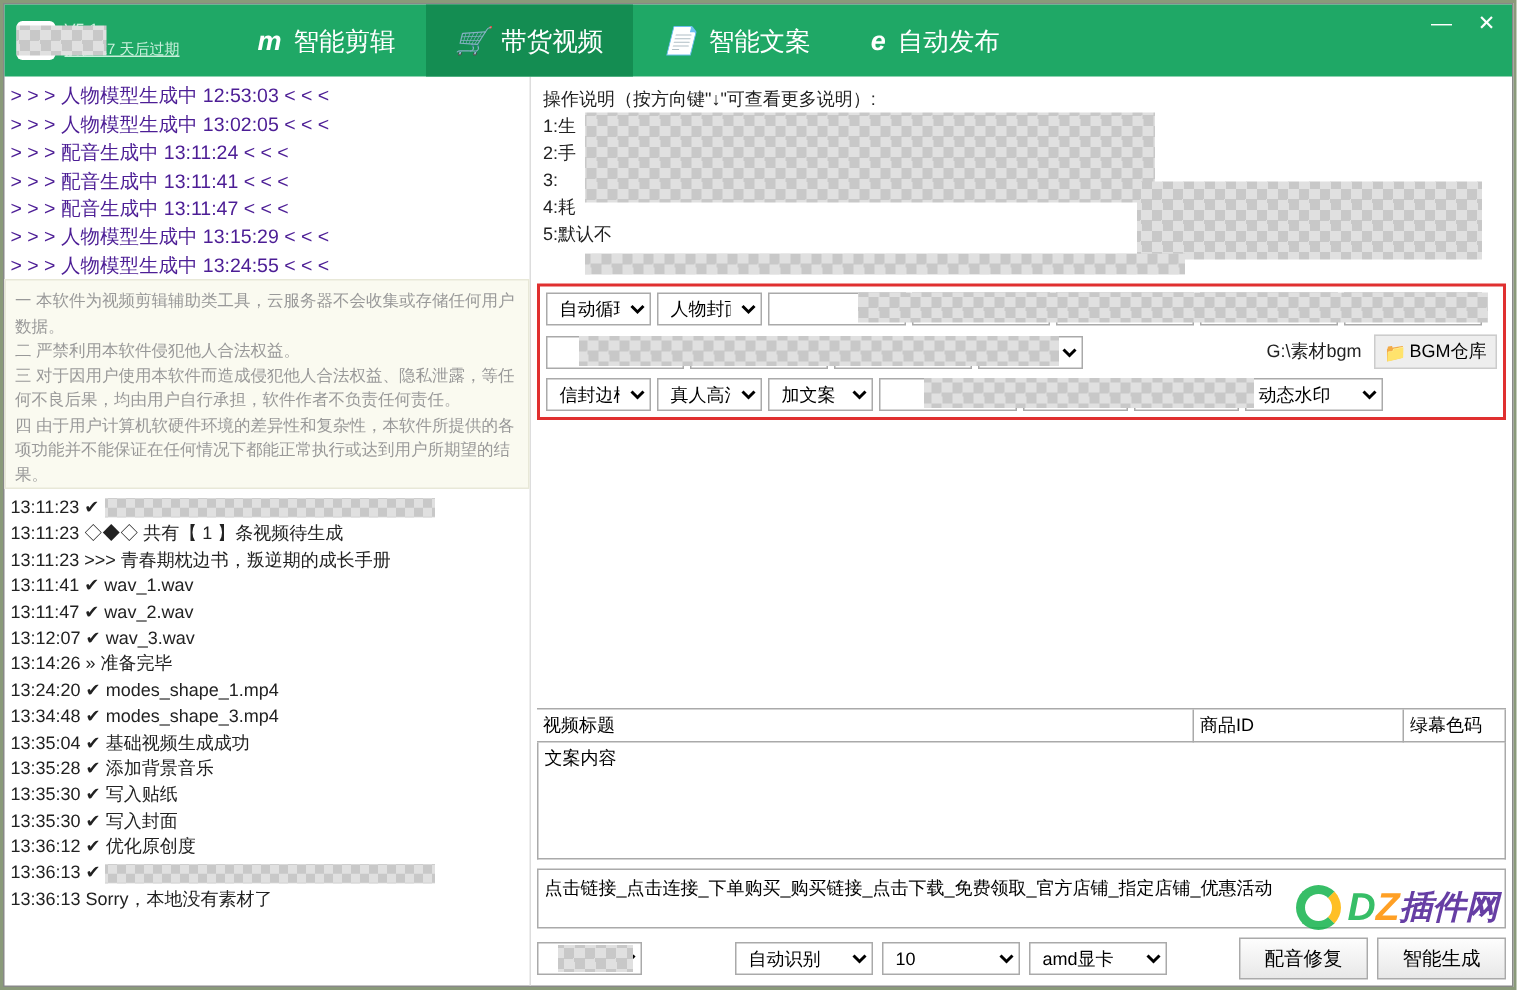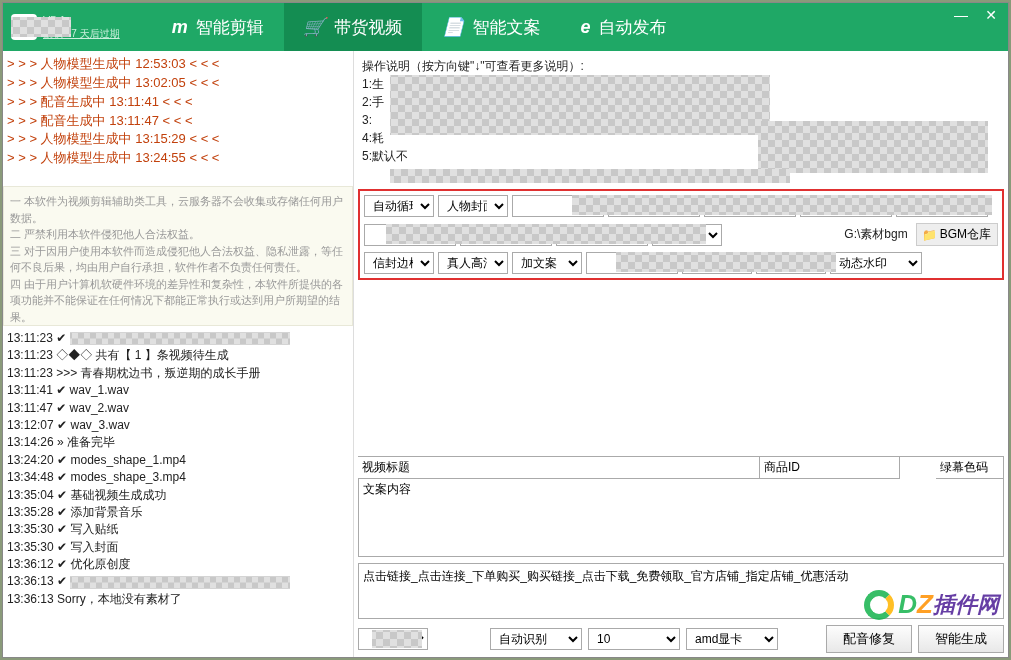--- a/index.html
+++ b/index.html
@@ -11,43 +11,43 @@
     .version-auth { font-size: 10px; text-decoration: underline;}
     .tabs { display: flex; gap: 0; height: 100%; }
     .tab { display: flex; align-items: center; padding: 0 20px; color: #fff; font-size: 17px; gap: 8px; cursor: pointer; }
     .tab.active { background: #148d52; }
     .tab-icon { font-size: 18px; font-style: italic; font-weight: bold;}
     .wincontrols { position: absolute; right: 8px; top: 4px; display: flex; gap: 12px; }
     .winbtn { color: #fff; font-size: 14px; cursor: pointer; width: 18px; text-align: center;}
     .body { display: flex; flex: 1; min-height: 0; }
     .left { width: 351px; display: flex; flex-direction: column; border-right: 1px solid #ddd; }
     .status-log { flex: 0 0 auto; height: 135px; overflow: hidden; padding: 4px; font-size: 13px; }
-    .status-log div { color: #c2410c; line-height: 1.45; }
+    .status-log div { color: #4c1d95; line-height: 1.45; }
     .license { background: #fafaf0; border: 1px solid #e8e8d8; padding: 6px; font-size: 11px; color: #999; line-height: 1.5; height: 140px; overflow: hidden;}
     .tasklog { flex: 1; overflow: hidden; padding: 4px; font-size: 12px; line-height: 1.45; }
     .tasklog div { white-space: nowrap; overflow: hidden; text-overflow: ellipsis; color: #222;}
     .right { flex: 1; display: flex; flex-direction: column; padding: 4px; }
     .instructions { font-size: 12px; line-height: 1.5; padding: 2px 4px; color: #222; height: 130px; position: relative; }
     .mosaic { position: absolute; background: repeating-conic-gradient(#e0e0e0 0% 25%, #c8c8c8 0% 50%) 50% / 14px 14px; }
     .redbox { border: 2px solid #e03030; padding: 4px; display: flex; flex-direction: column; gap: 6px; margin-top: 4px;}
     .row { display: flex; gap: 4px; align-items: center; }
     select { font-size: 12px; padding: 2px 4px; border: 1px solid #aaa; background: #fff; height: 22px;}
     .sm { width: 70px; }
     .md { width: 92px; }
     .spacer { flex: 1; }
     .bgm-path { font-size: 12px; color: #222; padding-right: 4px;}
     .bgm-btn { background: #eee; padding: 2px 6px; border: 1px solid #ccc; font-size: 12px; display: flex; align-items: center; gap: 2px; cursor: pointer;}
     .midspace { flex: 1; }
     .inputrow { display: flex; border-top: 1px solid #aaa; }
     .inputcell { border-right: 1px solid #aaa; border-bottom: 1px solid #aaa; padding: 2px 4px; font-size: 12px; height: 22px; display: flex; align-items: center;}
     .title-cell { flex: 1; }
     .pid-cell { width: 140px; }
-    .color-cell { width: 68px; margin-left: 36px; }
+    .color-cell { width: 68px; }
     .content-area { border: 1px solid #aaa; border-top: none; height: 78px; padding: 2px 4px; font-size: 12px; }
-    .links-area { border: 1px solid #aaa; margin-top: 6px; height: 56px; padding: 4px; font-size: 12px;}
+    .links-area { border: 1px solid #aaa; margin-top: 6px; height: 40px; padding: 4px; font-size: 12px;}
     .bottom-row { display: flex; gap: 6px; align-items: center; padding-top: 6px; }
     .btn { background: linear-gradient(#fdfdfd,#e8e8e8); border: 1px solid #aaa; padding: 4px 16px; font-size: 13px; cursor: pointer; }
     .watermark { position: absolute; right: 12px; bottom: 40px; font-size: 26px; color: #ff9000; font-weight: bold; opacity: 0.85; font-style: italic; display: flex; align-items: center; }
     .watermark .d { color: #15b34d; }
     .watermark .z { color: #ff9000; }
     .watermark .rest { font-size: 22px; color: #4c1d95;}
     .wm-circle { width: 30px; height: 30px; border: 6px solid #15b34d; border-radius: 50%; border-right-color: #ffb400; display: inline-block; margin-right: 4px;}
     .mosaic-inline { display: inline-block; width: 220px; height: 13px; background: repeating-conic-gradient(#e0e0e0 0% 25%, #c8c8c8 0% 50%) 50% / 12px 12px; vertical-align: middle;}
   </style>
 </head>
@@ -83,20 +83,21 @@
       <span class="winbtn">—</span>
       <span class="winbtn">✕</span>
     </div>
   </div>
 
   <div class="body">
     <div class="left">
       <div class="status-log">
         <div>&gt; &gt; &gt;  人物模型生成中  12:53:03  &lt; &lt; &lt;</div>
         <div>&gt; &gt; &gt;  人物模型生成中  13:02:05  &lt; &lt; &lt;</div>
+        <div>&gt; &gt; &gt;  配音生成中  13:11:24  &lt; &lt; &lt;</div>
         <div>&gt; &gt; &gt;  配音生成中  13:11:41  &lt; &lt; &lt;</div>
         <div>&gt; &gt; &gt;  配音生成中  13:11:47  &lt; &lt; &lt;</div>
         <div>&gt; &gt; &gt;  人物模型生成中  13:15:29  &lt; &lt; &lt;</div>
         <div>&gt; &gt; &gt;  人物模型生成中  13:24:55  &lt; &lt; &lt;</div>
       </div>
       <div class="license">
         <div>一  本软件为视频剪辑辅助类工具，云服务器不会收集或存储任何用户数据。</div>
         <div>二  严禁利用本软件侵犯他人合法权益。</div>
         <div>三  对于因用户使用本软件而造成侵犯他人合法权益、隐私泄露，等任何不良后果，均由用户自行承担，软件作者不负责任何责任。</div>
         <div>四  由于用户计算机软硬件环境的差异性和复杂性，本软件所提供的各项功能并不能保证在任何情况下都能正常执行或达到用户所期望的结果。</div>

